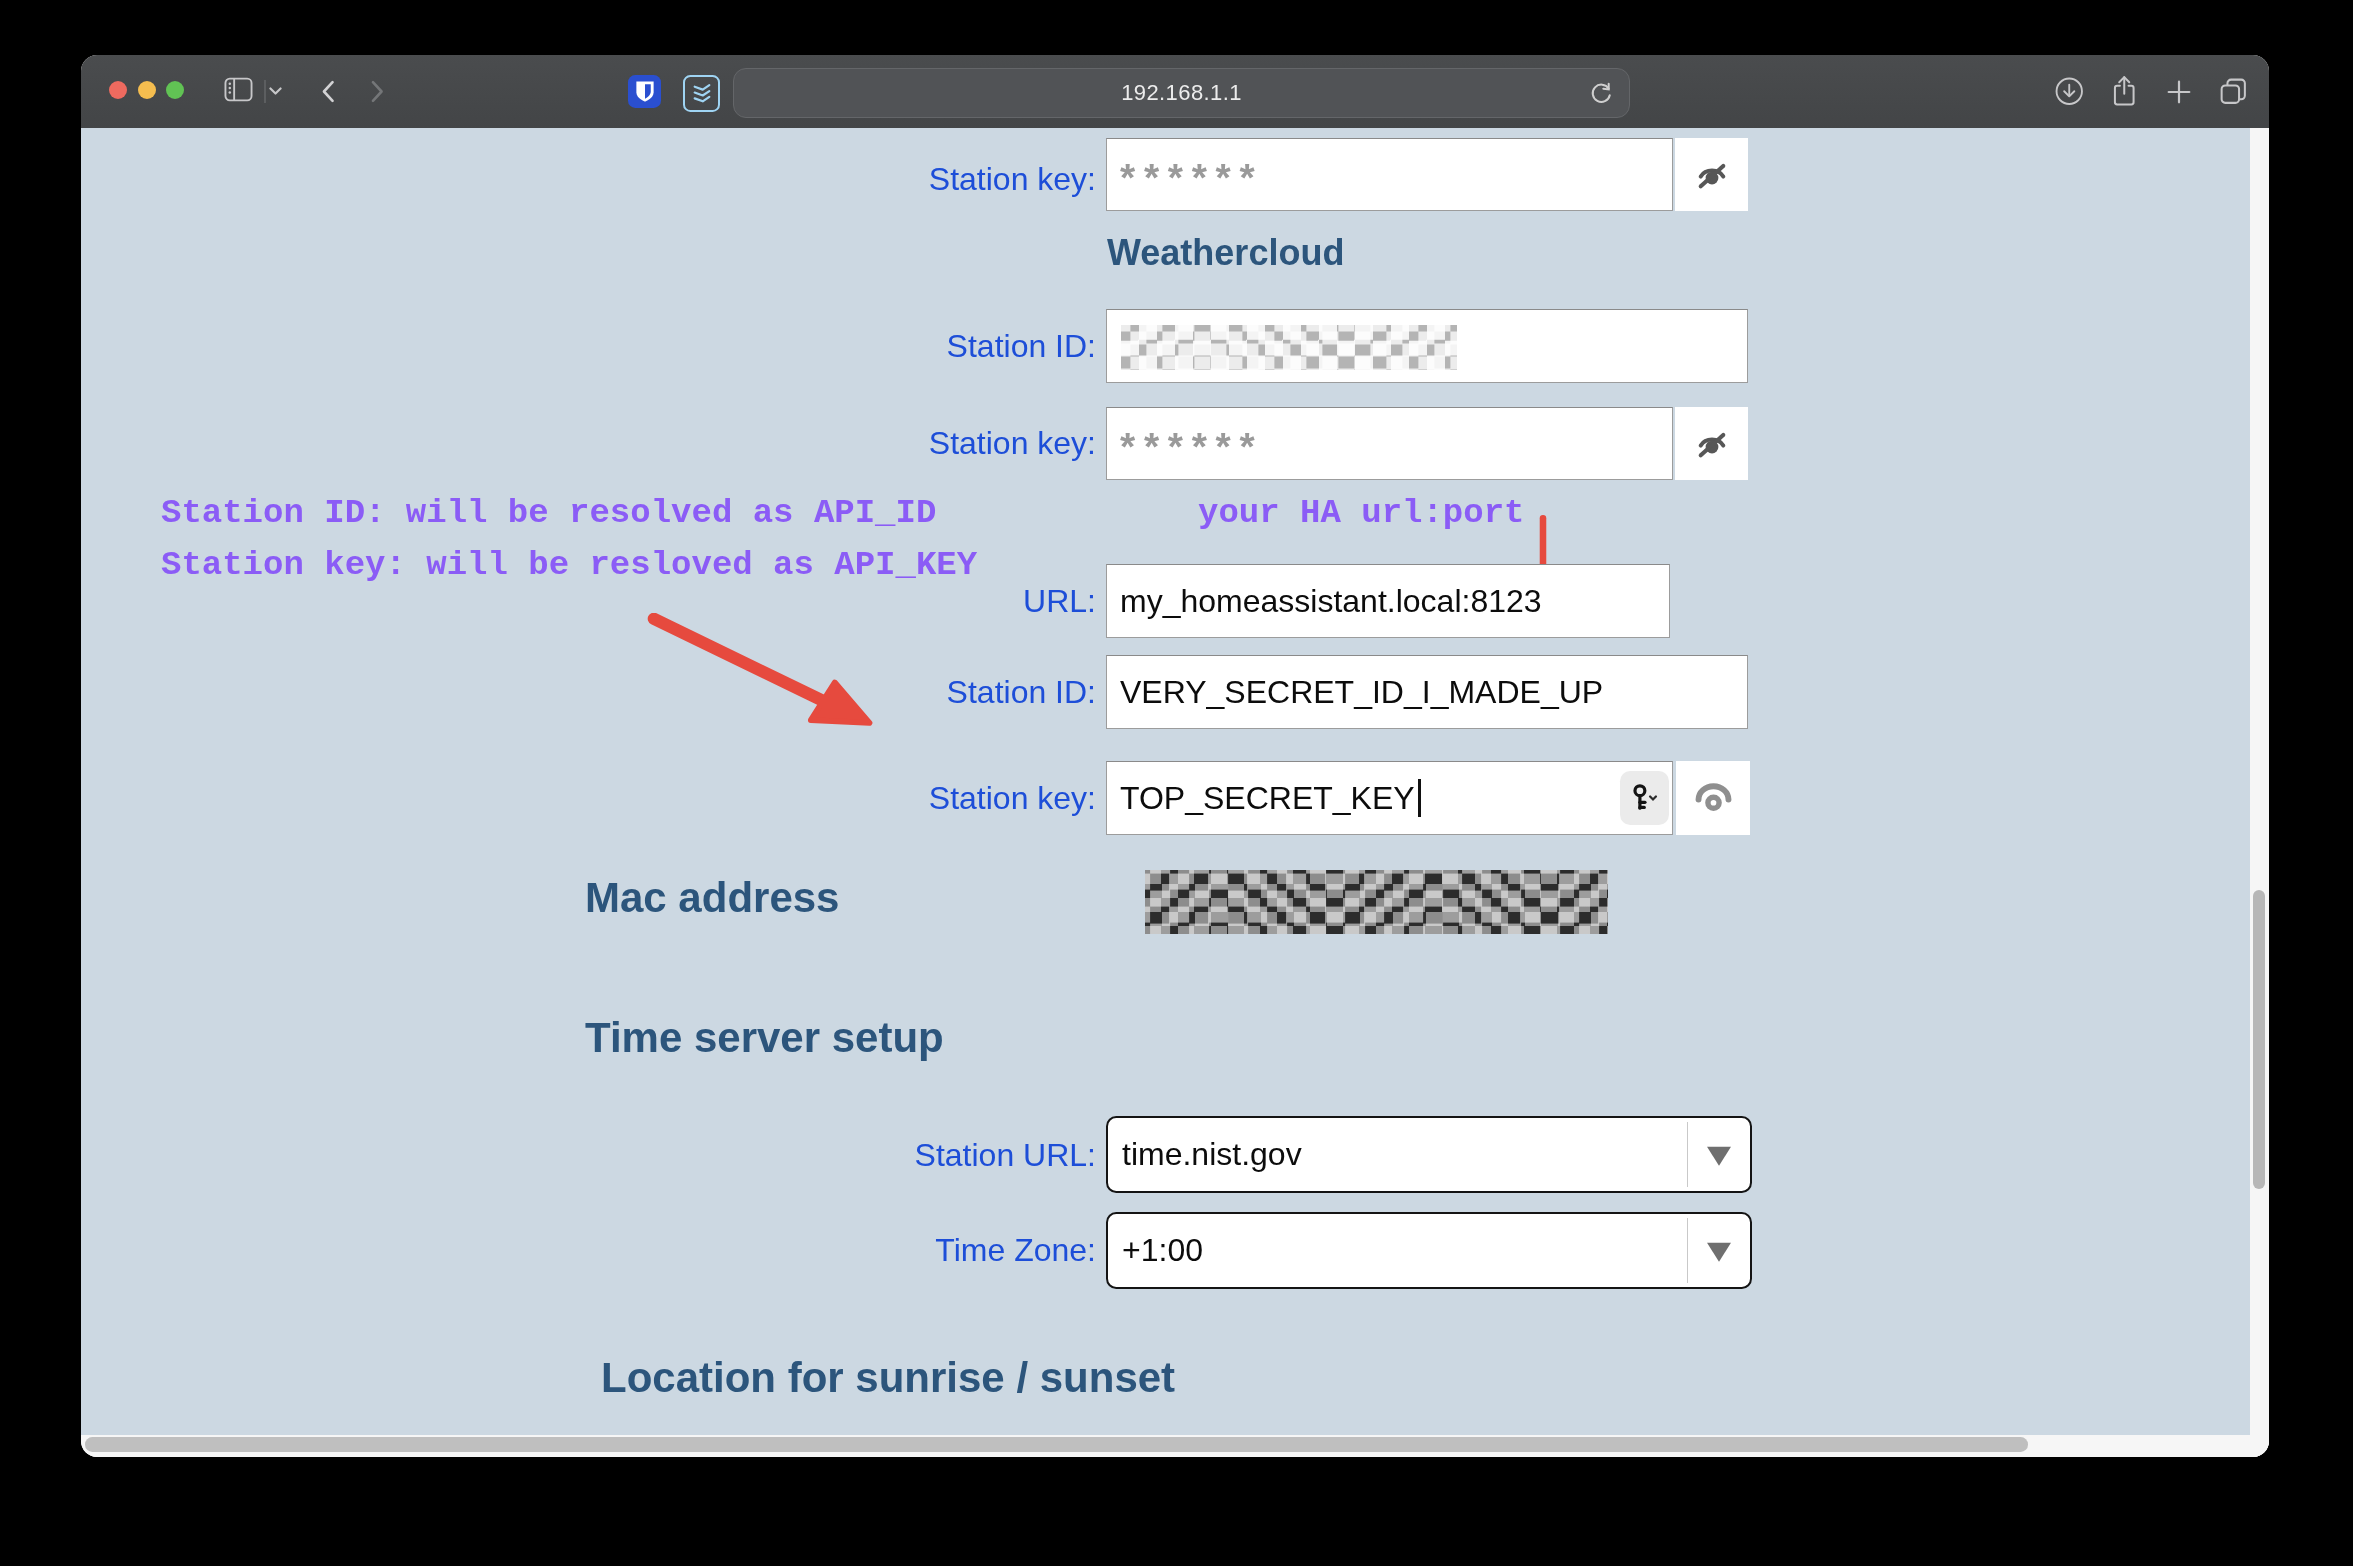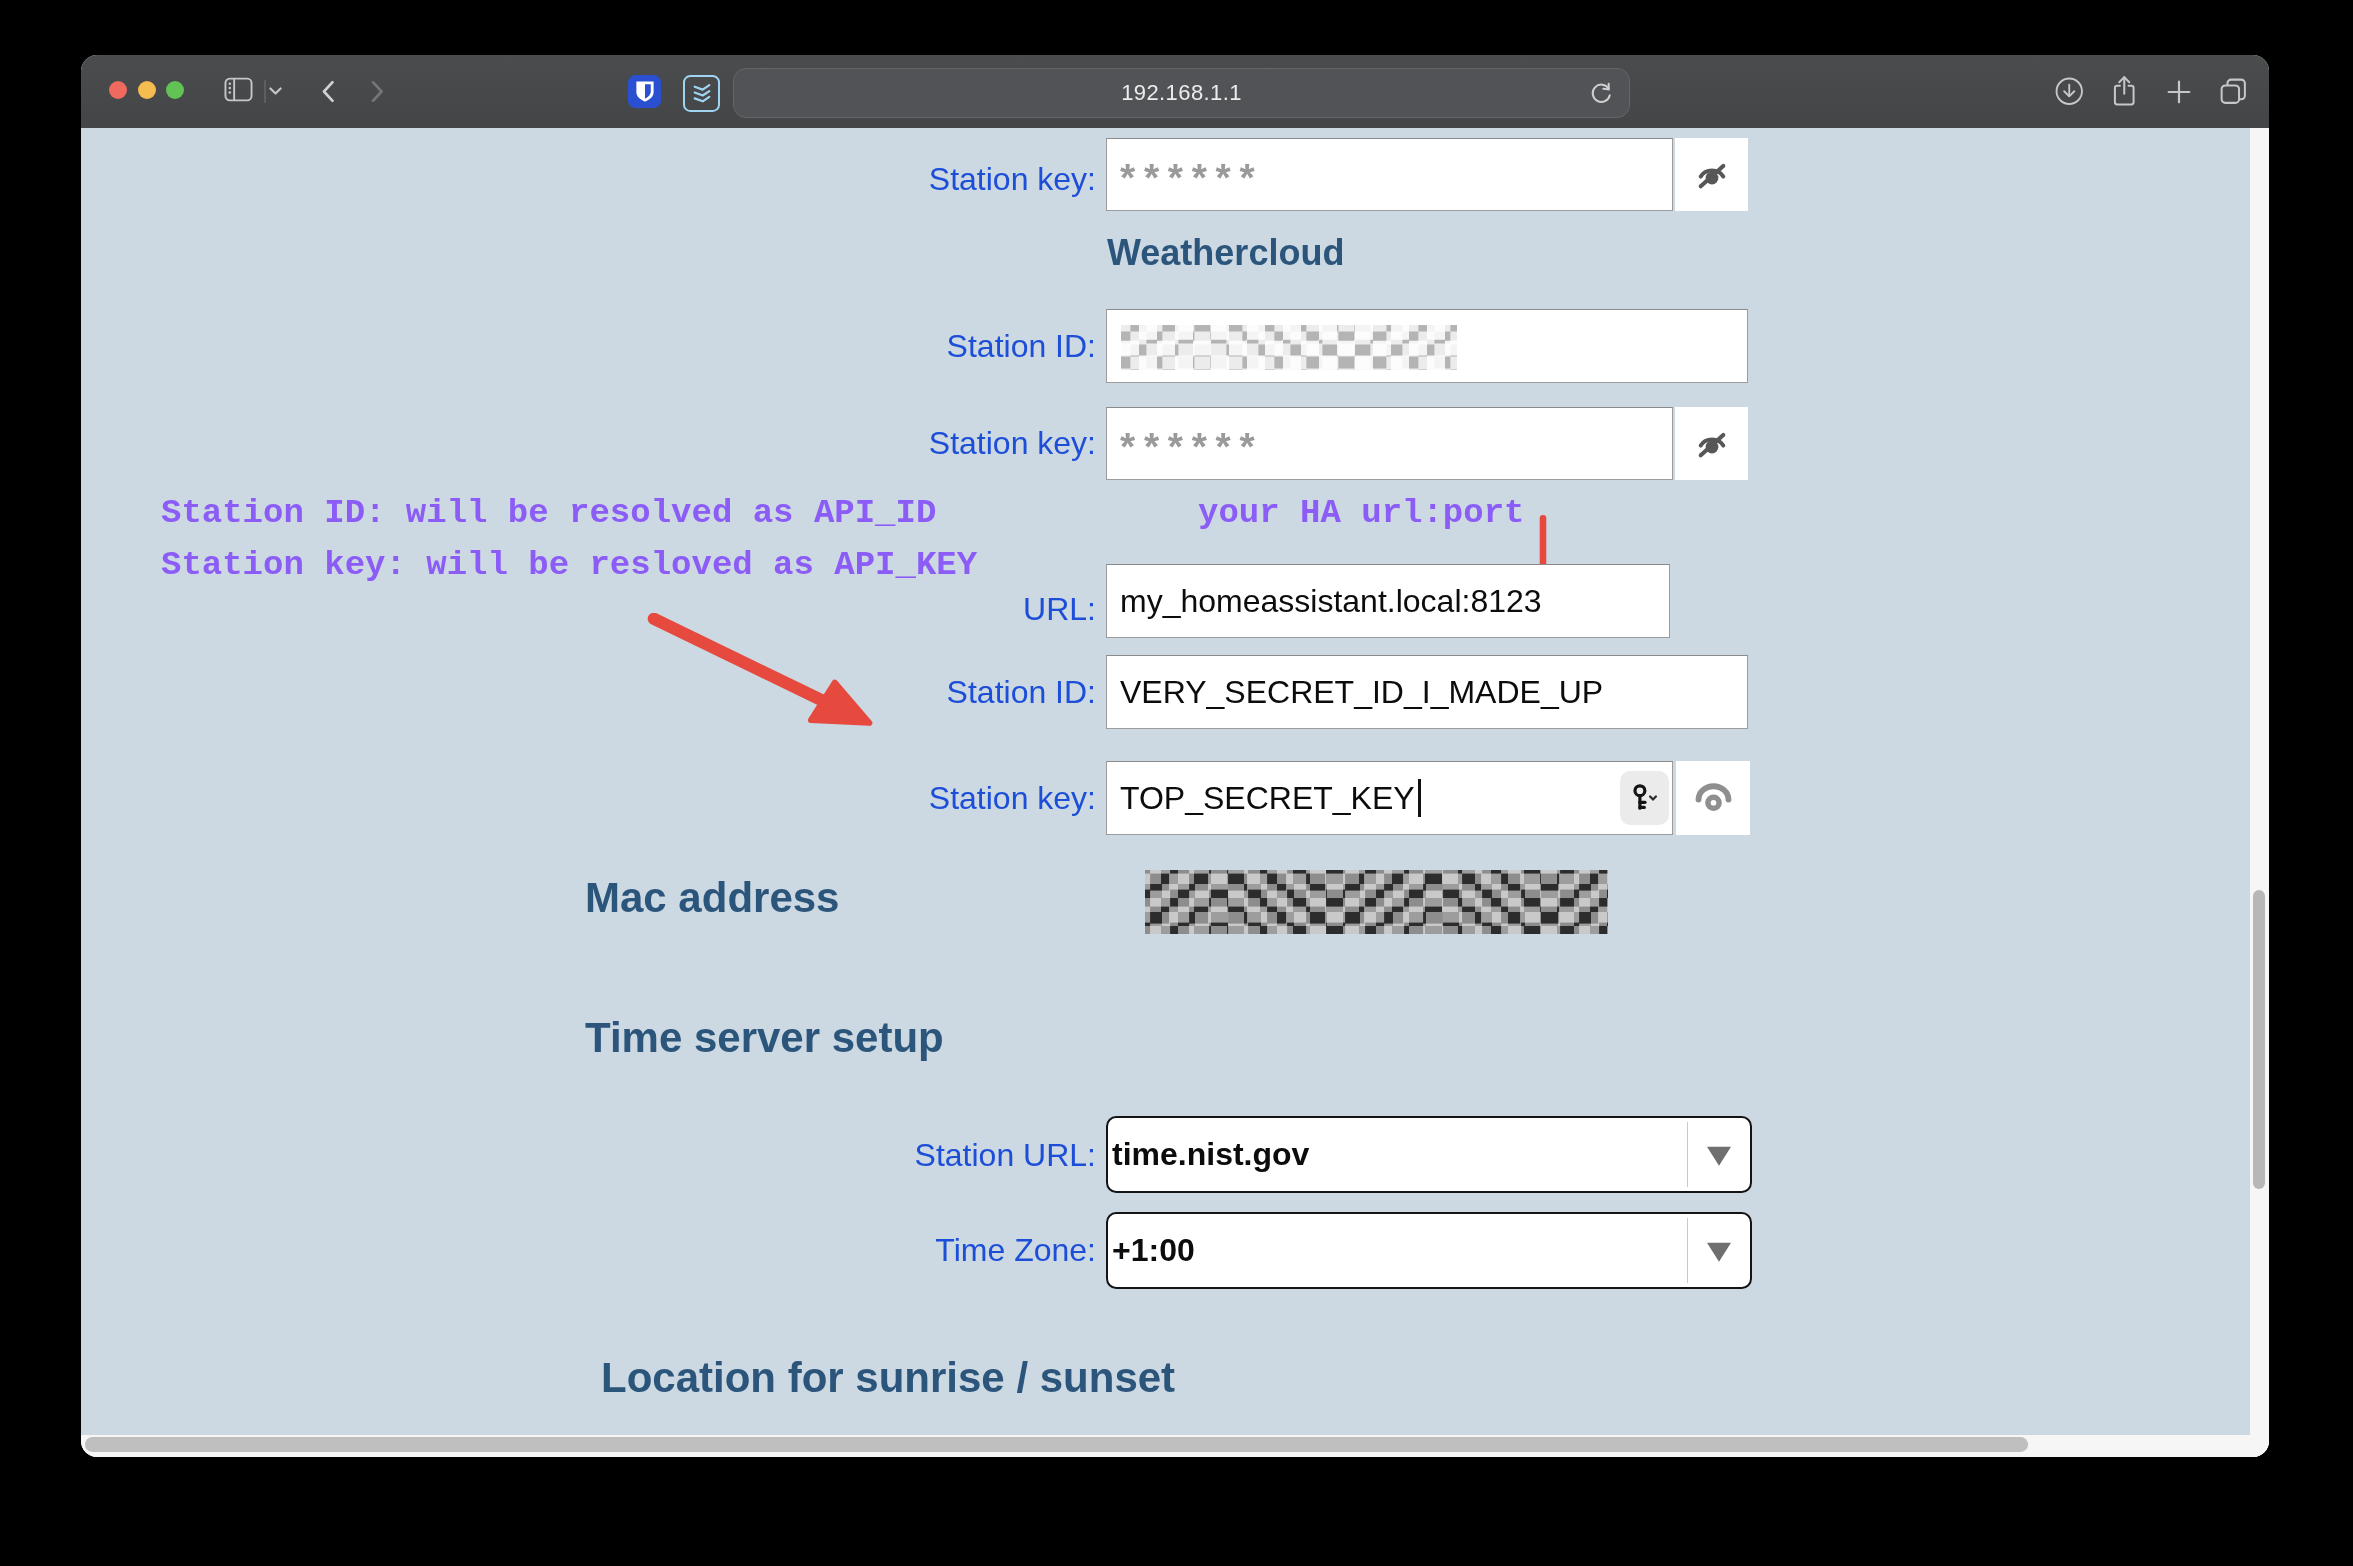--- a/index.html
+++ b/index.html
@@ -48,21 +48,21 @@
     box-sizing:border-box;display:flex;align-items:center;
     font-size:32px;color:#0c0c0c;padding-left:13px;white-space:nowrap;overflow:hidden;
   }
   .stars{font-size:39px;font-weight:bold;color:#9a9a9a;letter-spacing:8.7px;transform:translateY(2.9px);}
   .eyebtn{position:absolute;background:#fff;display:flex;align-items:center;justify-content:center;}
   .h-blue{position:absolute;font-weight:bold;color:#2c557c;}
   .red-note{position:absolute;font-weight:bold;color:#8b5cf6;font-size:34px;white-space:nowrap;font-family:Liberation Mono, monospace;}
   .selectbox{
     position:absolute;background:#fff;border:2.2px solid #141414;border-radius:10.2px;
     box-sizing:border-box;display:flex;align-items:center;
-    font-size:32px;color:#0c0c0c;padding-left:4px;font-weight:bold;
+    font-size:32px;color:#0c0c0c;padding-left:14px;
   }
   .selectbox .divider{position:absolute;right:62px;top:4.4px;bottom:4.4px;width:1.5px;background:#c9c9c9;}
   .selectbox .tri{
     position:absolute;right:19px;top:50%;transform:translateY(-44%);
     width:0;height:0;border-left:12.3px solid transparent;border-right:12.3px solid transparent;
     border-top:19.6px solid #6f6f6f;
   }
   .mosaic{position:absolute;}
   .mosaic-light{
     background:
@@ -218,21 +218,21 @@
     </svg>
   </div>
 
   <div style="position:absolute;left:565px;top:558px;">
     <svg width="240" height="123" viewBox="0 0 330 170">
       <line x1="10" y1="8" x2="245" y2="122" stroke="#e64a3e" stroke-width="17" stroke-linecap="round"></line>
       <polygon points="308,152 227,148 260,96" fill="#e64a3e" stroke="#e64a3e" stroke-width="8" stroke-linejoin="round"></polygon>
     </svg>
   </div>
 
-  <div class="flabel" style="top:524px;margin-top:8px;">URL:</div>
+  <div class="flabel" style="top:524px;">URL:</div>
   <div class="tinput" style="left:1025px;top:509px;width:564px;height:74px;">
     <span>my_homeassistant.local:8123</span>
   </div>
 
   <div class="flabel" style="top:615px;">Station ID:</div>
   <div class="tinput" style="left:1025px;top:600px;width:642px;height:74px;">
     <span>VERY_SECRET_ID_I_MADE_UP</span>
   </div>
 
   <div class="flabel" style="top:721px;">Station key:</div>

